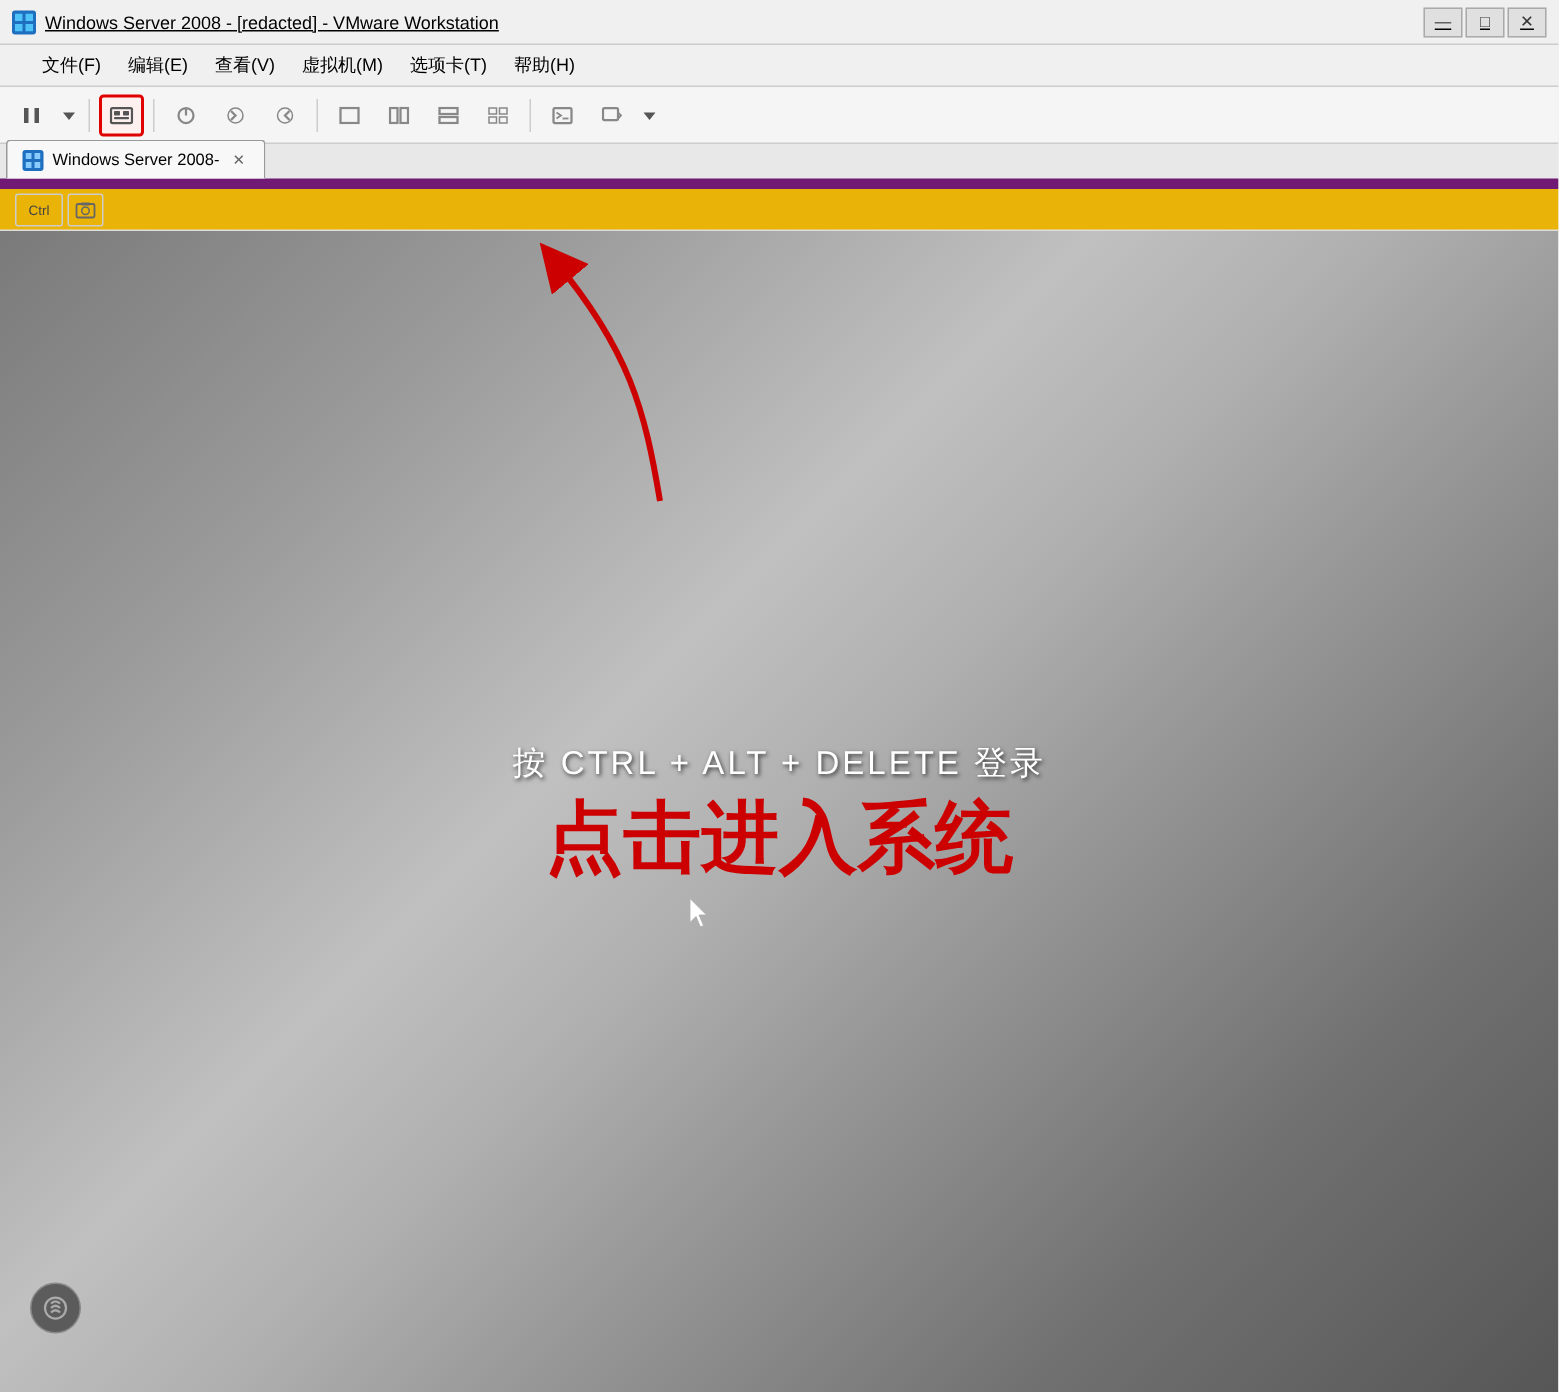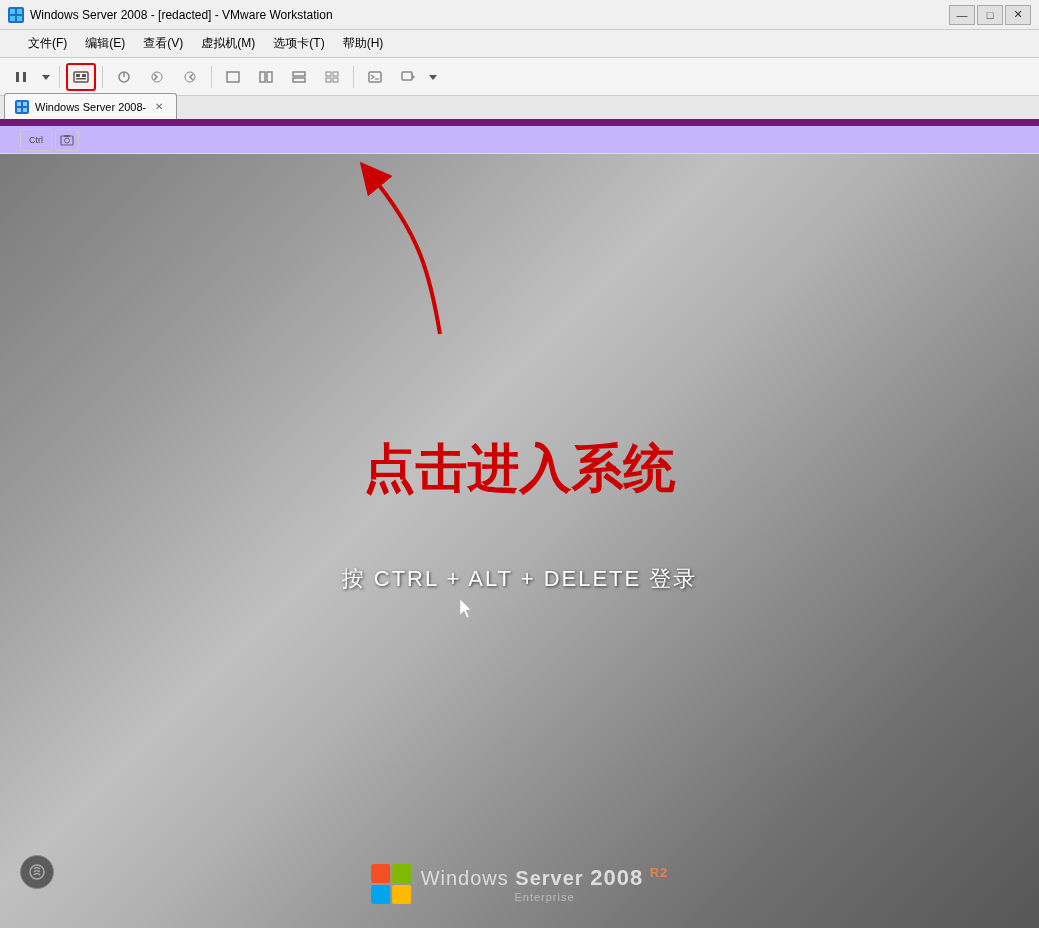--- a/index.html
+++ b/index.html
@@ -14,20 +14,21 @@
 
     
     #title-bar {
       height: 30px;
       background: #f0f0f0;
       display: flex;
       align-items: center;
       padding: 0 8px;
       border-bottom: 1px solid #ccc;
       justify-content: space-between;
+      text-decoration: underline;
     }
     #title-bar-left {
       display: flex;
       align-items: center;
       gap: 6px;
     }
     #app-icon {
       width: 16px;
       height: 16px;
       background: #1e6fbf;
@@ -156,24 +157,24 @@
       align-items: center;
       justify-content: center;
       font-size: 10px;
       color: #666;
       cursor: pointer;
     }
 
     
     #vm-toolbar {
       height: 28px;
-      background: #c4b5fd;
-      display: flex;
-      align-items: center;
-      padding: 0 20px;
+      background: #eab308;
+      display: flex;
+      align-items: center;
+      padding: 0 10px;
       border-bottom: 1px solid #ddd;
       gap: 3px;
     }
     .vm-tb-btn {
       width: 24px;
       height: 22px;
       background: transparent;
       border: 1px solid #ccc;
       border-radius: 2px;
       cursor: pointer;
@@ -510,48 +511,30 @@
   <svg id="red-arrow" width="200" height="200" viewBox="0 0 200 200" style="position:absolute; top:0px; left:280px;">
     <defs>
       <marker id="arrowhead" markerWidth="8" markerHeight="8" refX="4" refY="4" orient="auto">
         <path d="M0,0 L8,4 L0,8 Z" fill="#cc0000"></path>
       </marker>
     </defs>
     <path d="M160,180 C150,120 140,80 90,20" stroke="#cc0000" stroke-width="4" fill="none" marker-end="url(#arrowhead)"></path>
   </svg>
 
   <div id="main-text">
+    <div id="main-text-line2">按 CTRL + ALT + DELETE 登录</div>
     <div id="main-text-line1">点击进入系统</div>
-    <div id="main-text-line2">按 CTRL + ALT + DELETE 登录</div>
   </div>
 
   <div id="cursor">
     <svg width="16" height="20" viewBox="0 0 16 20">
       <path d="M0,0 L0,16 L4,12 L7,19 L9,18 L6,11 L11,11 Z" fill="white" stroke="#aaa" stroke-width="0.5"></path>
     </svg>
   </div>
 
-  <div id="win-logo-area">
-    <div id="win-flag">
-      <div class="flag-quad flag-tl"></div>
-      <div class="flag-quad flag-tr"></div>
-      <div class="flag-quad flag-bl"></div>
-      <div class="flag-quad flag-br"></div>
-    </div>
-    <div id="win-text-area">
-      <div style="display:flex; align-items:baseline; gap:4px;">
-        <span id="win-title">
-          <span style="font-weight:300">Windows</span><span style="font-weight:bold"> Server</span>
-          <span style="font-size:22px; font-weight:bold; color:#ddd;">2008</span>
-          <sup id="win-r2" style="font-size:13px; color:#e8814a; font-weight:bold;">R2</sup>
-        </span>
-      </div>
-      <div id="win-enterprise" style="font-size:11px; color:#bbb; text-align:center; letter-spacing:1px;">Enterprise</div>
-    </div>
-  </div>
 
   <div id="bottom-left-btn">
     <svg width="18" height="18" viewBox="0 0 18 18">
       <circle cx="9" cy="9" r="7" fill="none" stroke="#aaa" stroke-width="1.5"></circle>
       <path d="M6,6 Q9,3 12,6" stroke="#aaa" stroke-width="1.5" fill="none"></path>
       <path d="M6,9 Q9,6 12,9" stroke="#aaa" stroke-width="1.5" fill="none"></path>
       <path d="M6,12 Q9,9 12,12" stroke="#aaa" stroke-width="1.5" fill="none"></path>
     </svg>
   </div>
 

